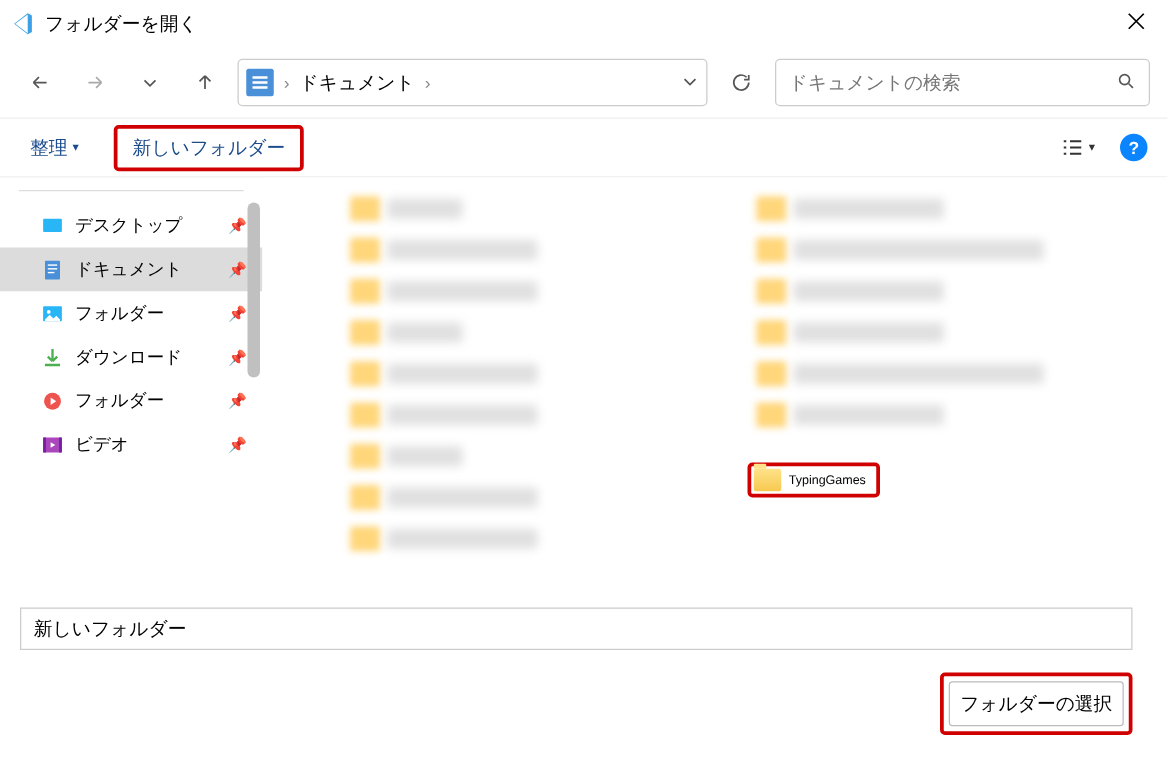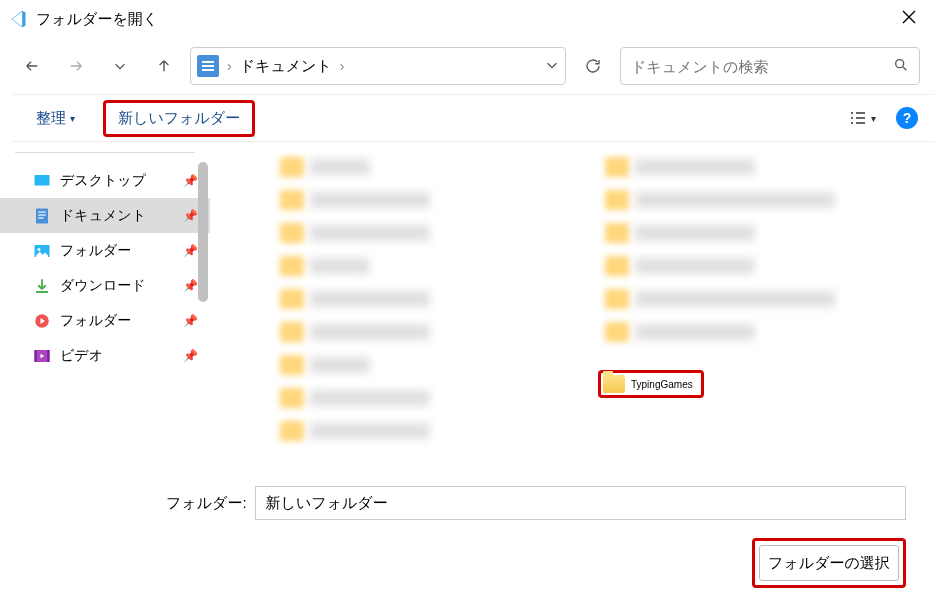--- a/index.html
+++ b/index.html
@@ -18,21 +18,21 @@
 .addr .doc-icon { width: 22px; height: 22px; background: #4a90d9; border-radius: 2px; display: flex; align-items: center; justify-content: center; }
 .addr .doc-icon::after { content: ""; width: 12px; height: 2px; background: #fff; box-shadow: 0 4px 0 #fff, 0 -4px 0 #fff; }
 .addr .sep { color: #888; }
 .addr .crumb { font-size: 15px; }
 .addr .spacer { flex: 1; }
 .refresh { width: 38px; height: 38px; display: flex; align-items: center; justify-content: center; }
 .searchbox { flex: 0 0 300px; display: flex; align-items: center; border: 1px solid #ccc; border-radius: 4px; height: 38px; padding: 0 10px; color: #888; }
 .searchbox input { border: none; outline: none; flex: 1; font-size: 15px; color: #555; }
 .searchbox .sicon { color: #555; }
 
-.toolbar { display: flex; align-items: center; height: 48px; border-top: 1px solid #eee; border-bottom: 1px solid #eee; padding: 0 16px; margin-left: 12px; }
+.toolbar { display: flex; align-items: center; height: 48px; border-top: 1px solid #eee; border-bottom: 1px solid #eee; padding: 0 16px; }
 .tbtn { padding: 4px 8px; font-size: 15px; display: flex; align-items: center; gap: 4px; }
 .tbtn.blue { color: #1a4b8c; }
 .newfolder-wrap { border: 3px solid #d00000; border-radius: 4px; padding: 2px 4px; }
 .spacer { flex: 1; }
 .viewbtn { padding: 4px 8px; color: #333; display: flex; align-items: center; gap: 4px; }
 .helpbtn { width: 22px; height: 22px; border-radius: 50%; background: #0a84ff; color: #fff; font-size: 14px; display: flex; align-items: center; justify-content: center; font-weight: bold; margin-left: 12px; }
 
 .mainarea { display: flex; height: 330px; }
 .sidebar { width: 210px; overflow: hidden; position: relative; }
 .scrolltrack { position: absolute; right: 0; top: 10px; width: 14px; height: 310px; }
@@ -290,21 +290,20 @@
     </div>
     <div class="typing-wrap">
       <span class="fold-real"></span>
       <span class="label">TypingGames</span>
     </div>
   </div>
 </div>
 
 <div class="footer">
   <div class="folderrow">
-    <span class="lbl">フォルダー:</span>
     <div class="input">
         <span>新しいフォルダー</span>
       </div>
   </div>
   <div class="btnrow">
     <div class="select-wrap">
       <div class="btn">フォルダーの選択</div>
     </div>
   </div>
 </div>

